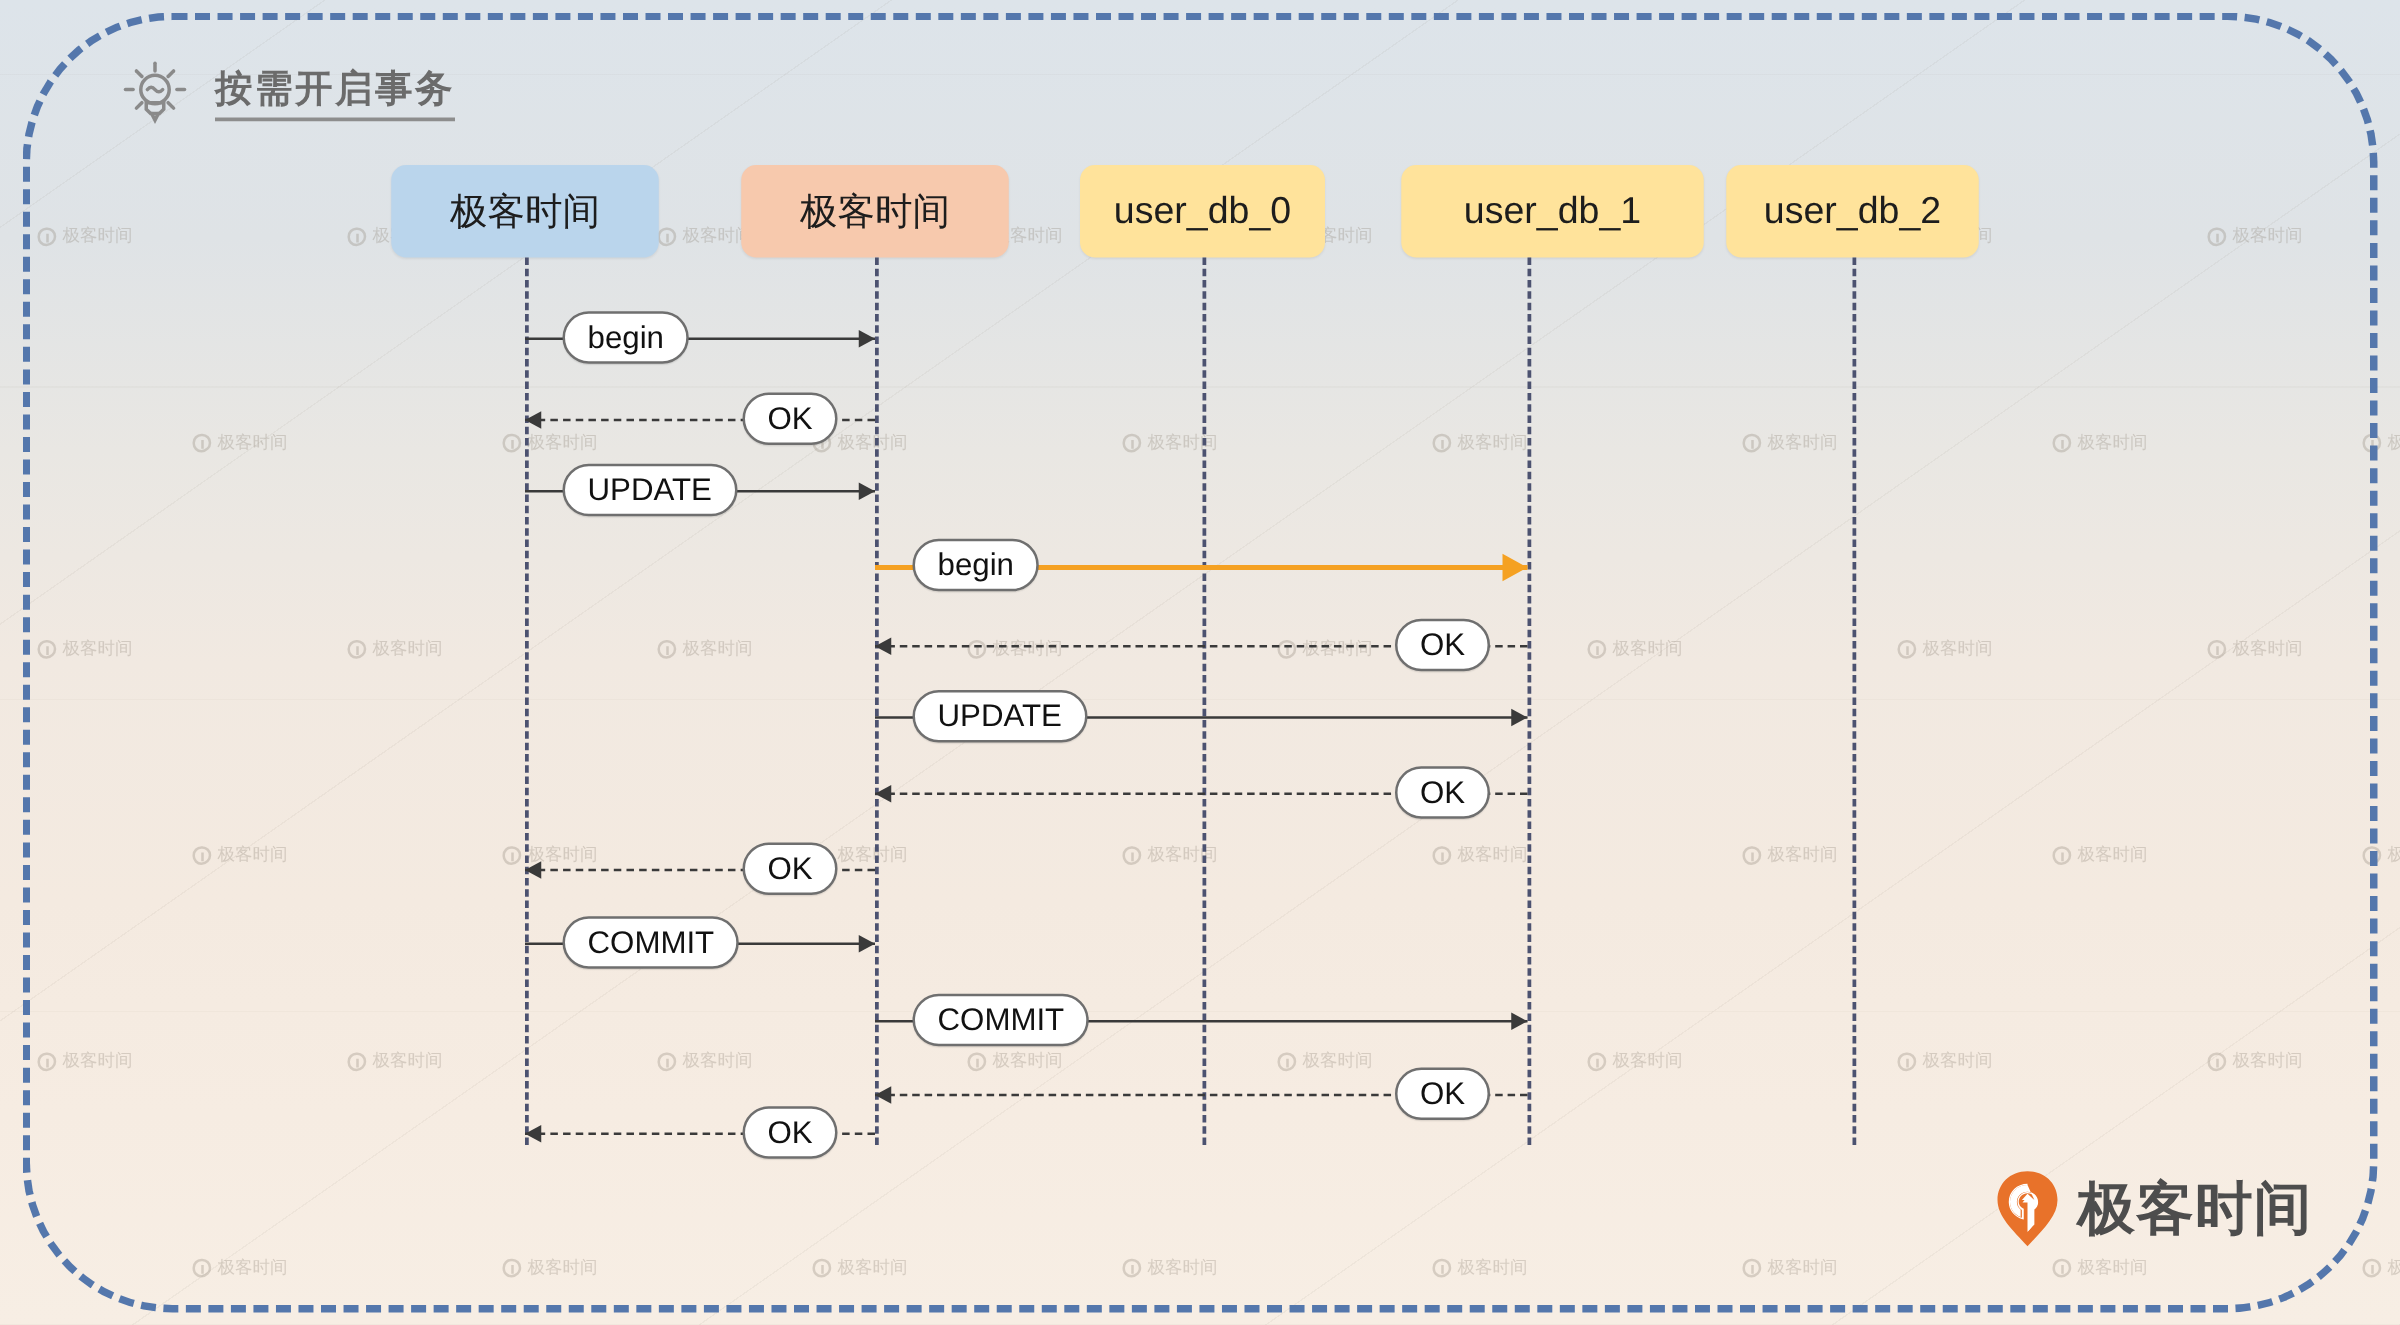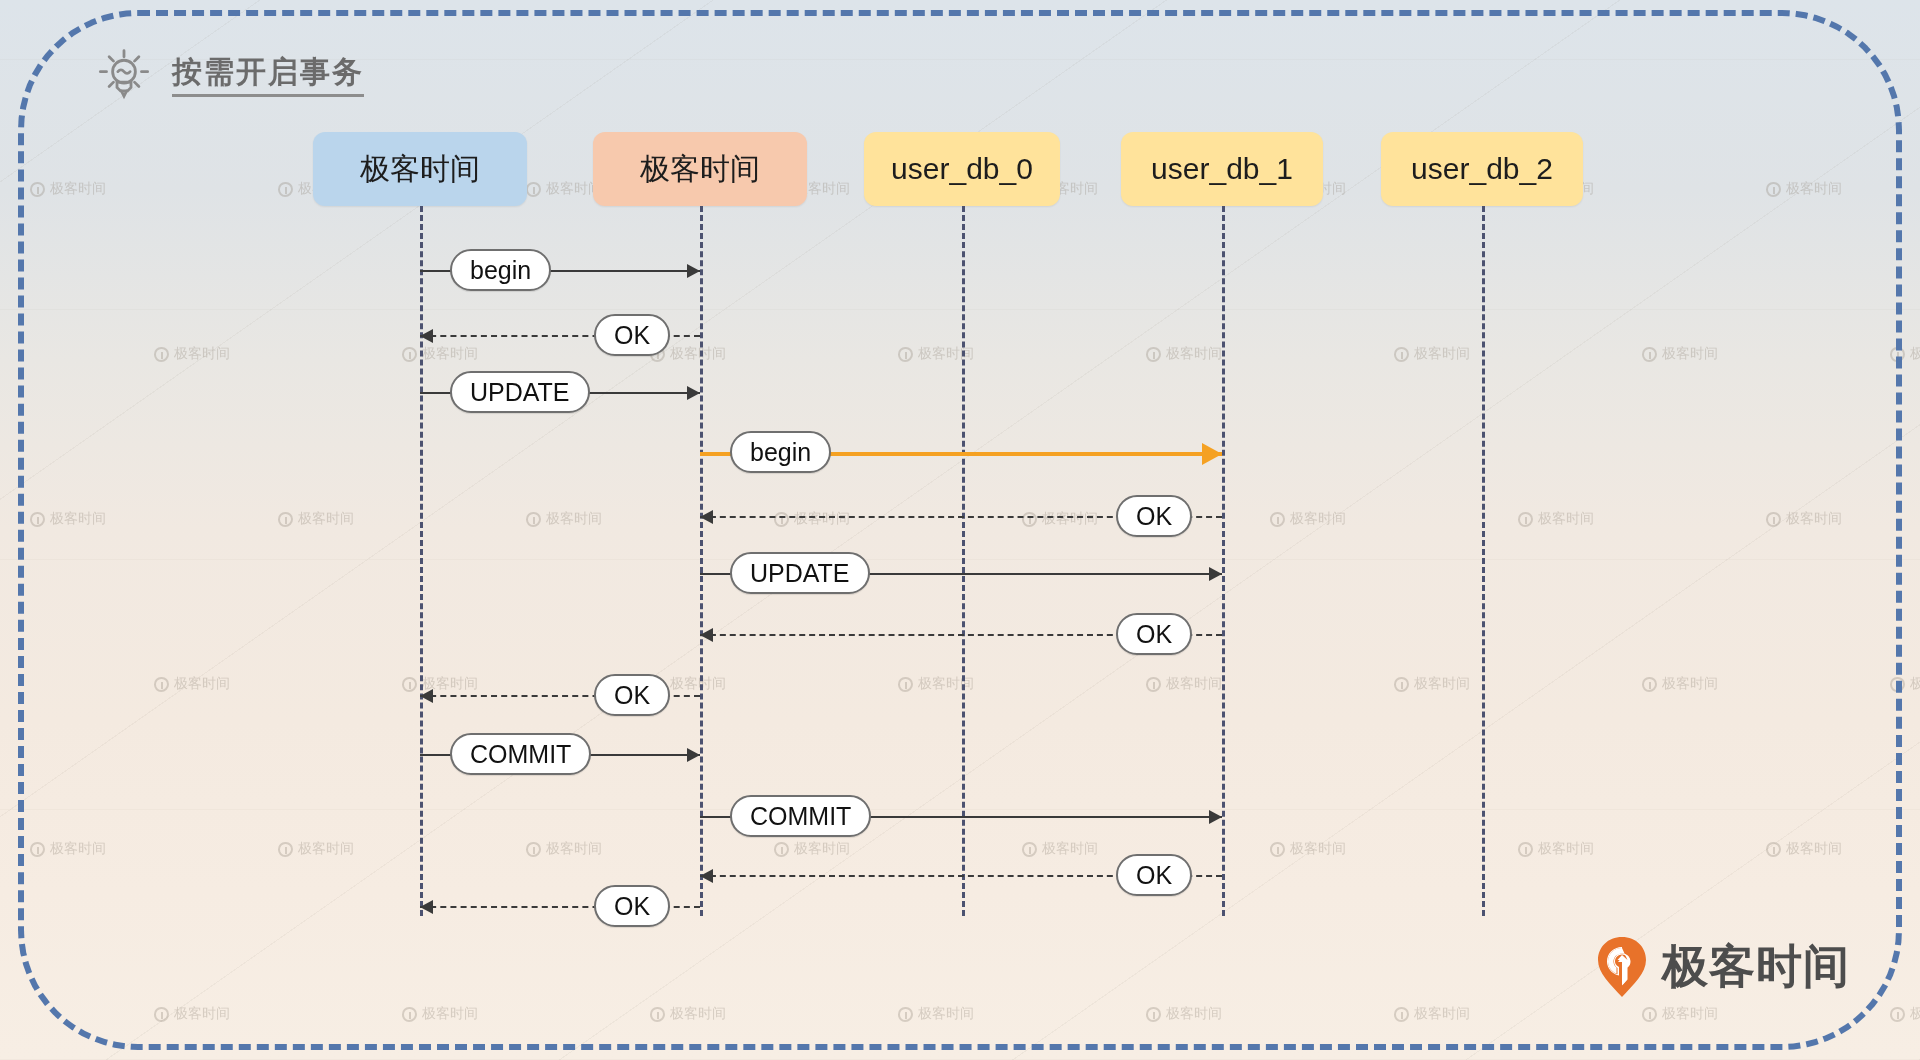--- a/index.html
+++ b/index.html
@@ -361,21 +361,21 @@
   <div id="participants">
       <div class="participant" style="left: 313px; top: 132px; width: 214px; height: 74px; background: rgb(186, 213, 236);">
         <span>极客时间</span>
       </div>
       <div class="participant" style="left: 593px; top: 132px; width: 214px; height: 74px; background: rgb(247, 201, 173);">
         <span>极客时间</span>
       </div>
       <div class="participant" style="left: 864px; top: 132px; width: 196px; height: 74px; background: rgb(255, 227, 155);">
         <span>user_db_0</span>
       </div>
-      <div class="participant" style="left: 1121px; top: 132px; width: 202px; height: 74px; background: rgb(255, 227, 155);">
+      <div class="participant" style="left: 1121px; top: 132px; width: 242px; height: 74px; background: rgb(255, 227, 155);">
         <span>user_db_1</span>
       </div>
       <div class="participant" style="left: 1381px; top: 132px; width: 202px; height: 74px; background: rgb(255, 227, 155);">
         <span>user_db_2</span>
       </div>
     </div>
   <div id="lifelines">
       <div class="lifeline" style="left: 420px; top: 206px; height: 710px;"></div>
       <div class="lifeline" style="left: 700px; top: 206px; height: 710px;"></div>
       <div class="lifeline" style="left: 962px; top: 206px; height: 710px;"></div>

